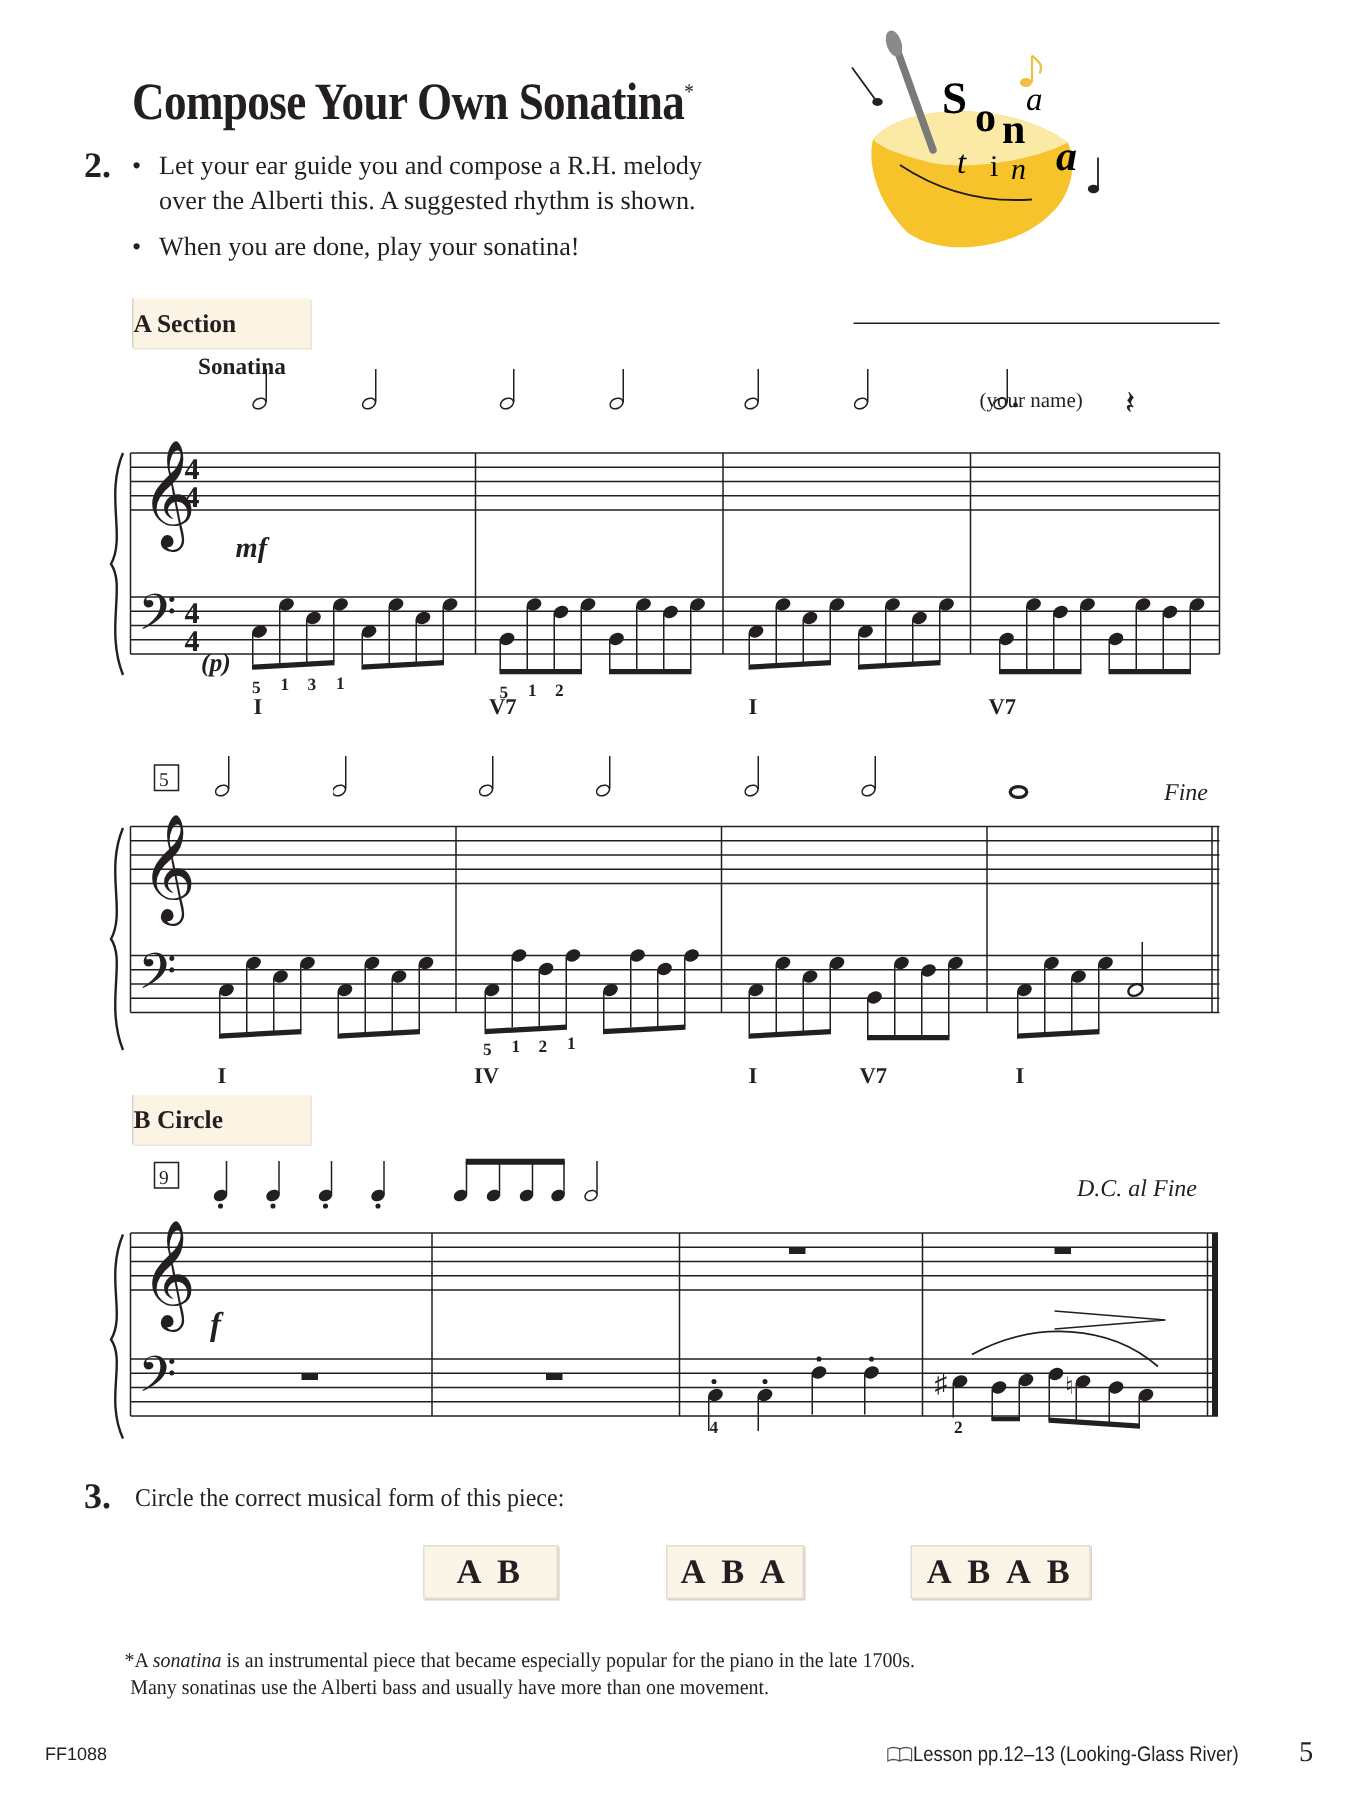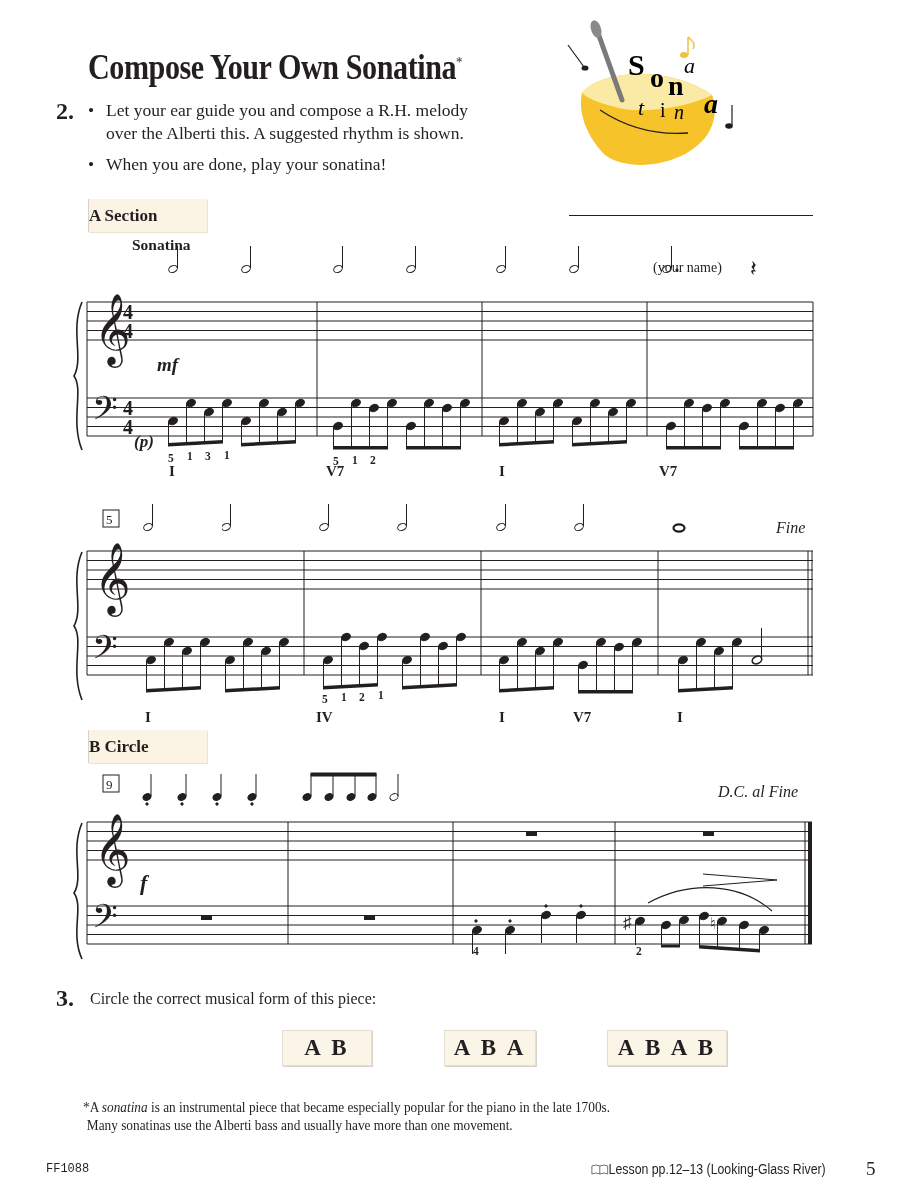--- a/index.html
+++ b/index.html
@@ -13,21 +13,21 @@
   .bullet { font-size:17.5px; line-height:23px; }
   .bullet .dot { position:absolute; left:-18px; }
   .section-box { background:#fbf3e4; border-left:1px solid #d8d2c8; font-weight:bold; font-size:17px;
                  box-shadow:1px 1px 0 #e9e3d8; }
   .name-line { border-top:1.3px solid #231f20; }
   .small { font-size:14px; }
   .tempo { font-weight:bold; font-size:15.5px; }
   .form-box { background:#fbf5e8; border:1px solid #e3ddd2; box-shadow:1px 1px 0 #d9d3c8;
               font-weight:bold; font-size:23px; text-align:center; letter-spacing:3px;margin-left:39px; }
   .footnote { font-size:14px; line-height:18px; transform:scaleX(0.95); transform-origin:left top; white-space:nowrap; }
-  .footer-left { font-size:12px; font-family:Liberation Mono, monospace;margin-left:16px; }
+  .footer-left { font-size:12px; font-family:Liberation Sans, sans-serif; }
   .footer-right { font-size:14px; font-family:"Liberation Sans", sans-serif; transform:scaleX(0.88); transform-origin:right top; white-space:nowrap; }
   .pagenum { font-size:19px; }
   svg text { font-family:"Liberation Serif", "DejaVu Serif", serif; }
 </style>
 </head>
 <body>
 
 <div class="abs title">
   <span>Compose Your Own Sonatina</span><sup>*</sup>
 </div>

